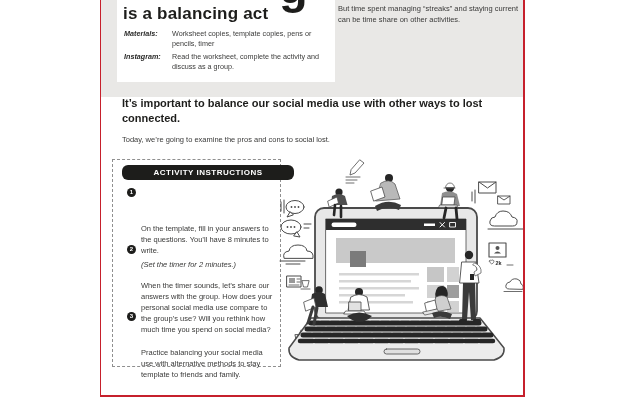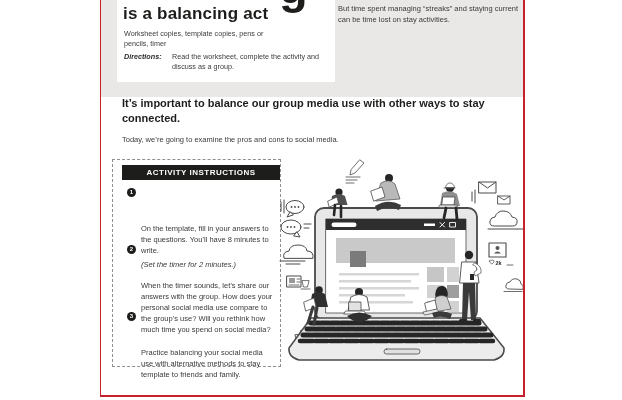--- a/index.html
+++ b/index.html
@@ -21,22 +21,22 @@
   .meta-label{width:48px;font-size:7.2px;font-weight:700;font-style:italic;color:#2b2b2a;flex:none;}
   .meta-value{width:154px;font-size:7.2px;line-height:1.45;color:#3a3a39;}
   
   #intro-box{left:338px;top:4px;width:182px;font-size:7.5px;line-height:1.4;color:#3a3a39;}
   #intro-box .p{margin:0 0 7px 0;}
   
   #main-heading{left:122px;top:96px;width:404px;font-size:11px;font-weight:700;line-height:1.32;color:#1d1d1b;}
   #main-intro{left:122px;top:135px;width:400px;font-size:7.5px;color:#3a3a39;}
   
   #activity-box{left:112px;top:159px;width:167px;height:206px;border:1px dashed #8f8f8f;background:#fff;}
-  #activity-header{position:absolute;left:9px;top:5px;width:158px;height:15px;background:#1d1d1b;color:#ffffff;
-    font-size:8px;font-weight:700;letter-spacing:.5px;text-align:center;line-height:16px;}
+  #activity-header{position:absolute;left:9px;top:5px;width:172px;height:15px;background:#1d1d1b;color:#ffffff;
+    font-size:8px;font-weight:700;letter-spacing:.5px;text-align:center;line-height:16px;border-radius:6px;}
   .step-circle{position:absolute;left:14px;width:9px;height:9px;border-radius:50%;background:#1d1d1b;color:#fff;
     font-size:6px;font-weight:700;text-align:center;line-height:9.5px;}
   .step-text{position:absolute;left:28px;width:133px;font-size:7.5px;line-height:11px;color:#3a3a39;margin-top:36px;}
   .step-note{font-style:italic;}
   
   #illustration{left:250px;top:158px;}
 </style>
 </head>
 <body>
 
@@ -44,33 +44,34 @@
 
   <div id="gray-band" class="abs"></div>
 
   <div id="title-card" class="abs"></div>
   <div id="g-frag-clip" class="abs">
     <span>g</span>
   </div>
   <div id="doc-title" class="abs">is a balancing act</div>
 
   <div class="meta-row" style="top:29px;">
+    <div class="meta-label">Materials:</div>
     <div class="meta-value">Worksheet copies, template copies, pens or pencils, timer</div>
   </div>
   <div class="meta-row" style="top:52px;">
-    <div class="meta-label">Directions:</div>
+    <div class="meta-label">Instagram:</div>
     <div class="meta-value">Read the worksheet, complete the activity and discuss as a group.</div>
   </div>
 
   <div id="intro-box" class="abs">
-    <p class="p">But time spent managing “streaks” and staying current can be time lost on stay activities.</p>
-  </div>
-
-  <div id="main-heading" class="abs">It’s important to balance our group media use with other ways to stay connected.</div>
-  <div id="main-intro" class="abs">Today, we’re going to examine the pros and cons to social media.</div>
+    <p class="p">But time spent managing “streaks” and staying current can be time share on other activities.</p>
+  </div>
+
+  <div id="main-heading" class="abs">It’s important to balance our social media use with other ways to lost connected.</div>
+  <div id="main-intro" class="abs">Today, we’re going to examine the pros and cons to social lost.</div>
 
   <div id="activity-box" class="abs">
     <div id="activity-header">ACTIVITY INSTRUCTIONS</div>
 
     <div class="step-circle" style="top:28px;">1</div>
     <div class="step-text" style="top:27px;">On the template, fill in your answers to the questions. You’ll have 8 minutes to write.</div>
     <div class="step-text step-note" style="top:63px;">(Set the timer for 2 minutes.)</div>
 
     <div class="step-circle" style="top:85px;">2</div>
     <div class="step-text" style="top:84px;">When the timer sounds, let’s share our answers with the group. How does your personal social media use compare to the group’s use? Will you rethink how much time you spend on social media?</div>

